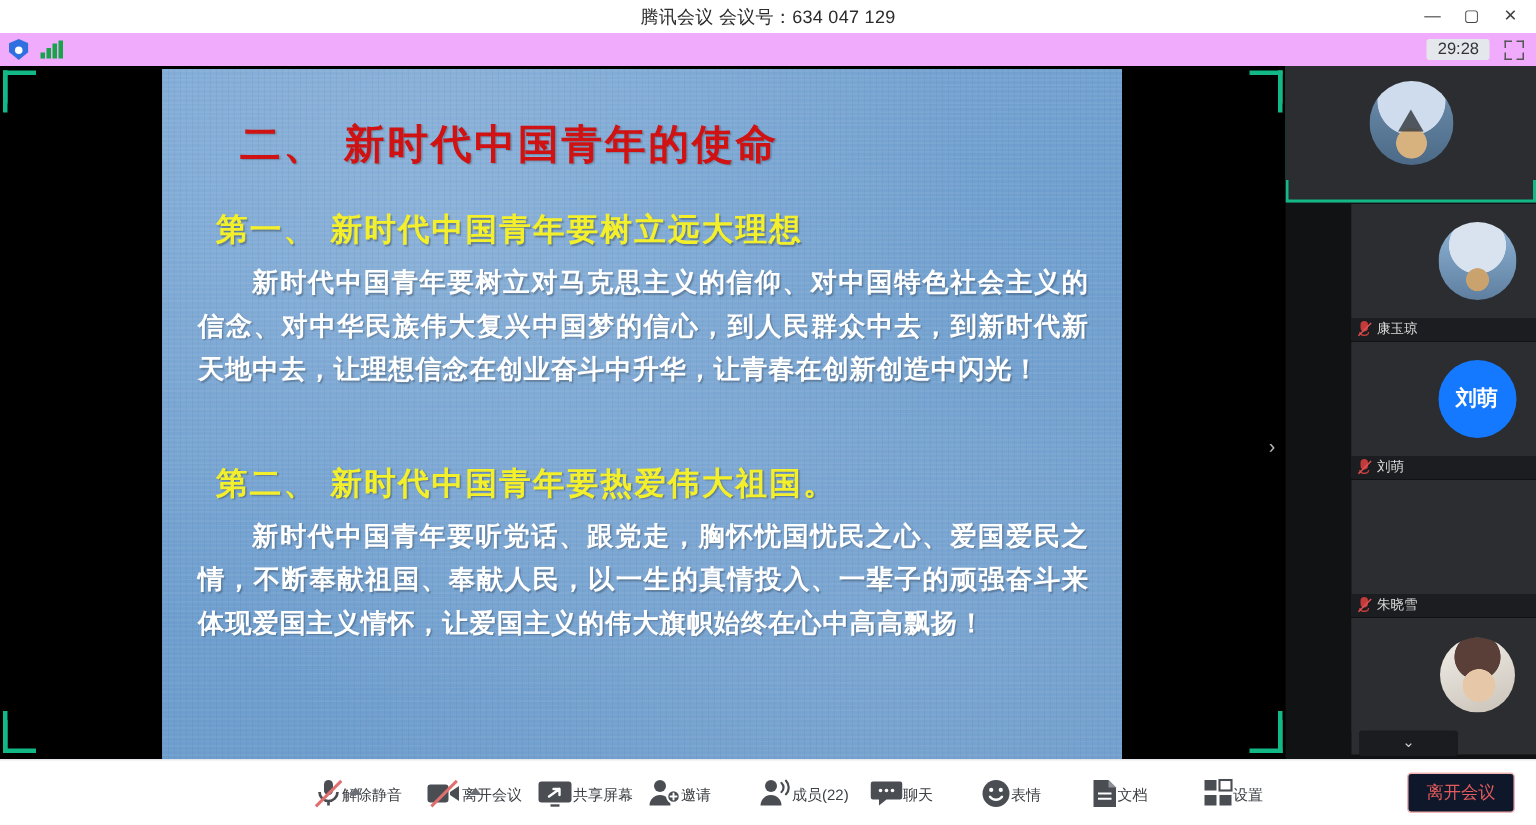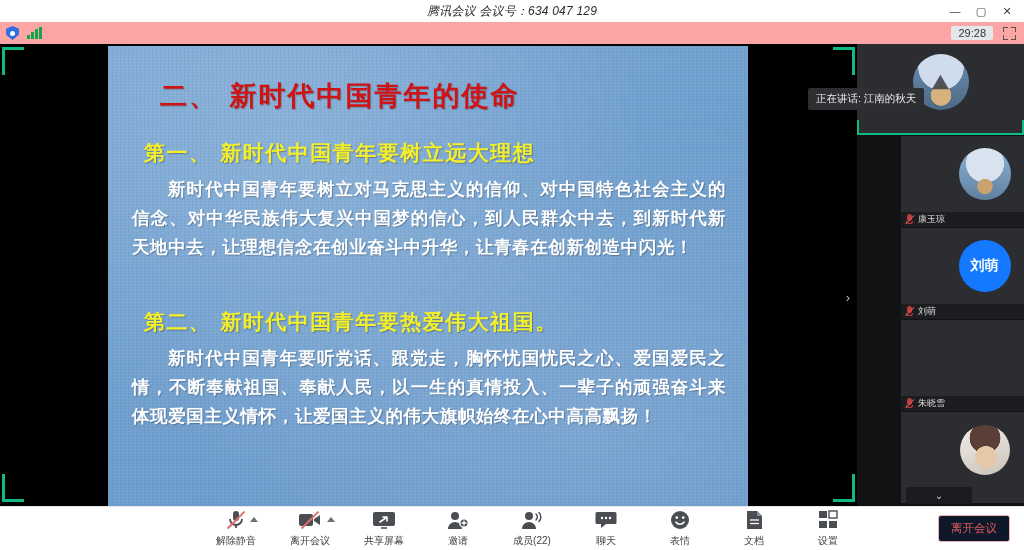--- a/index.html
+++ b/index.html
@@ -11,35 +11,35 @@
   }
   #app { position: relative; width: 1024px; height: 550px; background: #000; }
 
   
   .titlebar {
     position: absolute; top: 0; left: 0; width: 1024px; height: 22px;
     background: #ffffff;
     display: flex; align-items: center; justify-content: center;
   }
   .titlebar-text {
-    font-size: 12px; color: #2b2b2b; letter-spacing: .2px; font-style: italic;
+    font-size: 12px; color: #2b2b2b; letter-spacing: .2px;
   }
   .win-ctrls {
     position: absolute; right: 4px; top: 0; height: 22px;
     display: flex; align-items: center; gap: 0;
   }
   .win-btn {
     width: 26px; height: 22px; display: flex; align-items: center;
     justify-content: center; color: #444; font-size: 11px; line-height: 1;
   }
 
   
   .statusbar {
     position: absolute; top: 22px; left: 0; width: 1024px; height: 22px;
-    background: #fca5a5; display: flex; align-items: center;
+    background: #f0abfc; display: flex; align-items: center;
   }
   .statusbar-left { display: flex; align-items: center; gap: 8px; padding-left: 6px; }
   .shield {
     width: 13px; height: 14px; background: #2f6fe0;
     clip-path: polygon(50% 0%, 100% 20%, 100% 62%, 50% 100%, 0% 62%, 0% 20%);
     position: relative;
   }
   .shield::after {
     content:""; position:absolute; left:50%; top:50%;
     width:5px;height:5px;margin:-2.5px 0 0 -2.5px;border-radius:50%;
@@ -240,21 +240,21 @@
   .toolbar {
     position: absolute; left: 0; bottom: 0; width: 1024px; height: 44px;
     background: #ffffff; border-top: 1px solid #e6e8eb;
     display: flex; align-items: center;
   }
   .tools {
     margin: 0 auto; display: flex; align-items: flex-start; gap: 22px;
     padding-left: 40px;
   }
   .tool {
-    display: flex; flex-direction: column; align-items: center;
+    display: flex; flex-direction: row; align-items: center;
     width: 52px; color: #3d4045; position: relative;
   }
   .tool .lbl { font-size: 10px; margin-top: 3px; white-space: nowrap; }
   .tool .glyph {
     height: 21px; display: flex; align-items: center; justify-content: center;
     position: relative;
   }
   .caret {
     position: absolute; right: -13px; top: 7px; width: 0; height: 0;
     border-left: 4px solid transparent; border-right: 4px solid transparent;
@@ -386,21 +386,20 @@
       </div>
     </div>
 
     <div class="tile">
       <div class="tile-media">
         <div class="av-photo3"></div>
       </div>
     </div>
   </div>
 
-  <div class="speaking-tip">正在讲话: 江南的秋天</div>
   <div class="sidebar-more">⌄</div>
 
   <div class="toolbar">
     <div class="tools">
 
       <div class="tool">
         <div class="glyph">
           <svg width="18" height="20" viewBox="0 0 18 20">
               <rect x="6" y="1" width="6" height="10" rx="3" fill="#4a4d52"></rect>
               <path d="M3 9a6 6 0 0 0 12 0" stroke="#4a4d52" stroke-width="1.8" fill="none"></path>

